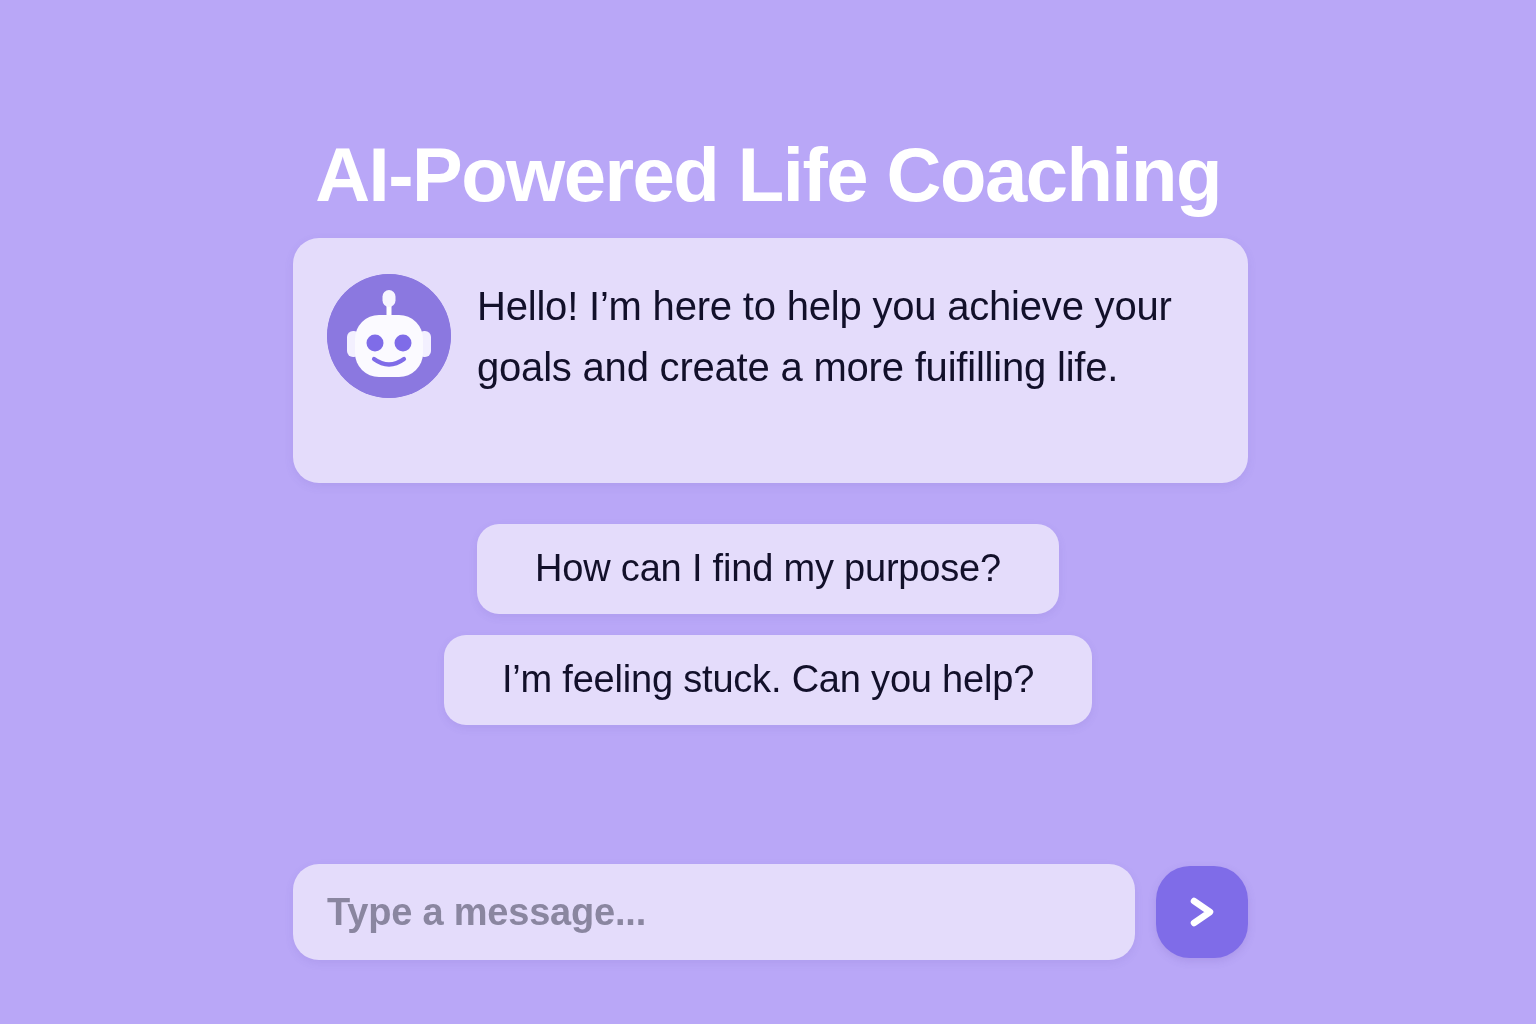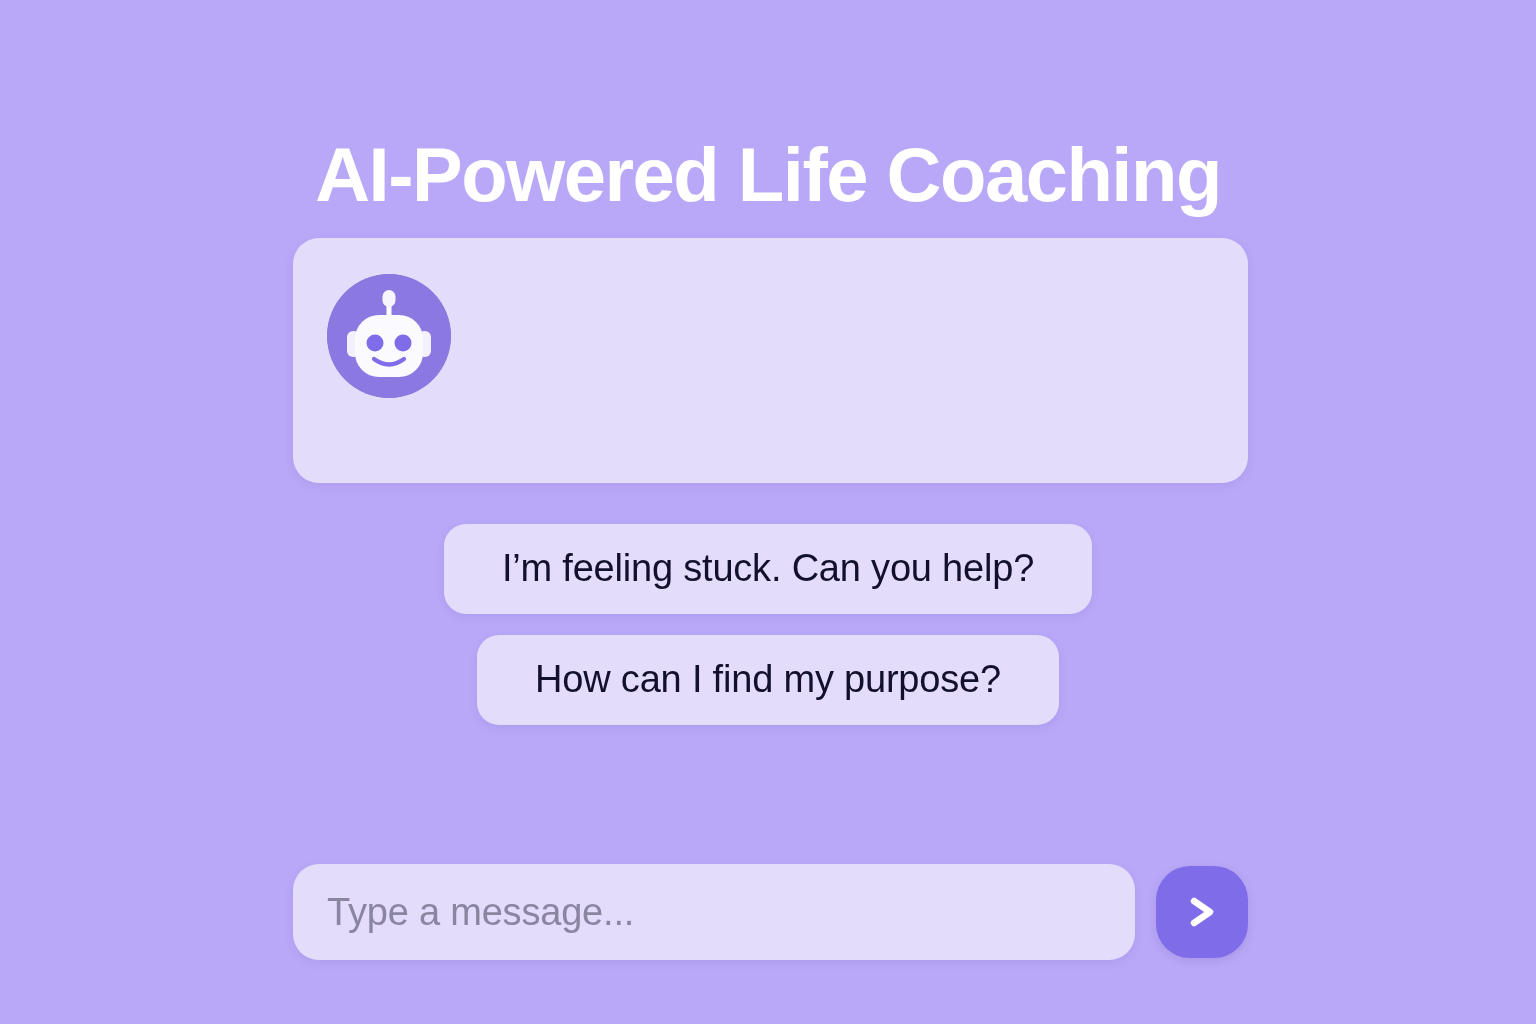--- a/index.html
+++ b/index.html
@@ -125,20 +125,21 @@
     background: #e4dcfb;
     border: none;
     border-radius: 26px;
     outline: none;
     padding: 0 34px;
     font-size: 38px;
     font-family: "Liberation Sans", sans-serif;
     color: #12102a;
     letter-spacing: -0.2px;
     box-shadow: 0 3px 9px rgba(92, 66, 170, 0.10);
+    font-weight: bold;
   }
   .message-input::placeholder {
     color: #8a86a0;
     opacity: 1;
   }
   .send-button {
     flex: 0 0 auto;
     width: 92px;
     height: 92px;
     border: none;
@@ -175,25 +176,26 @@
 
         <rect x="28" y="41" width="68" height="62" rx="24" fill="#fbfaff"></rect>
 
         <circle cx="48" cy="69" r="8.5" fill="#7f6ce8"></circle>
         <circle cx="76" cy="69" r="8.5" fill="#7f6ce8"></circle>
 
         <path d="M47 85 Q62 96 77 85" stroke="#7f6ce8" stroke-width="4.2" fill="none" stroke-linecap="round"></path>
       </svg>
     </div>
 
+    <div class="message-text">Hello! I’m here to help you achieve your goals and create a more fuifilling life.</div>
   </div>
 
   <div class="suggestions">
+    <button class="chip">How can I find my purpose?</button>
     <button class="chip">I’m feeling stuck. Can you help?</button>
-    <button class="chip">How can I find my purpose?</button>
   </div>
 
   <div class="composer">
     <input class="message-input" type="text" placeholder="Type a message..." style="">
     <button class="send-button">
       <span>
         <svg width="44" height="44" viewBox="0 0 44 44" xmlns="http://www.w3.org/2000/svg" aria-hidden="true">
           <path d="M14 11 L30 22 L14 33" stroke="#ffffff" stroke-width="6.5" fill="none" stroke-linecap="round" stroke-linejoin="round"></path>
         </svg>
       </span>

